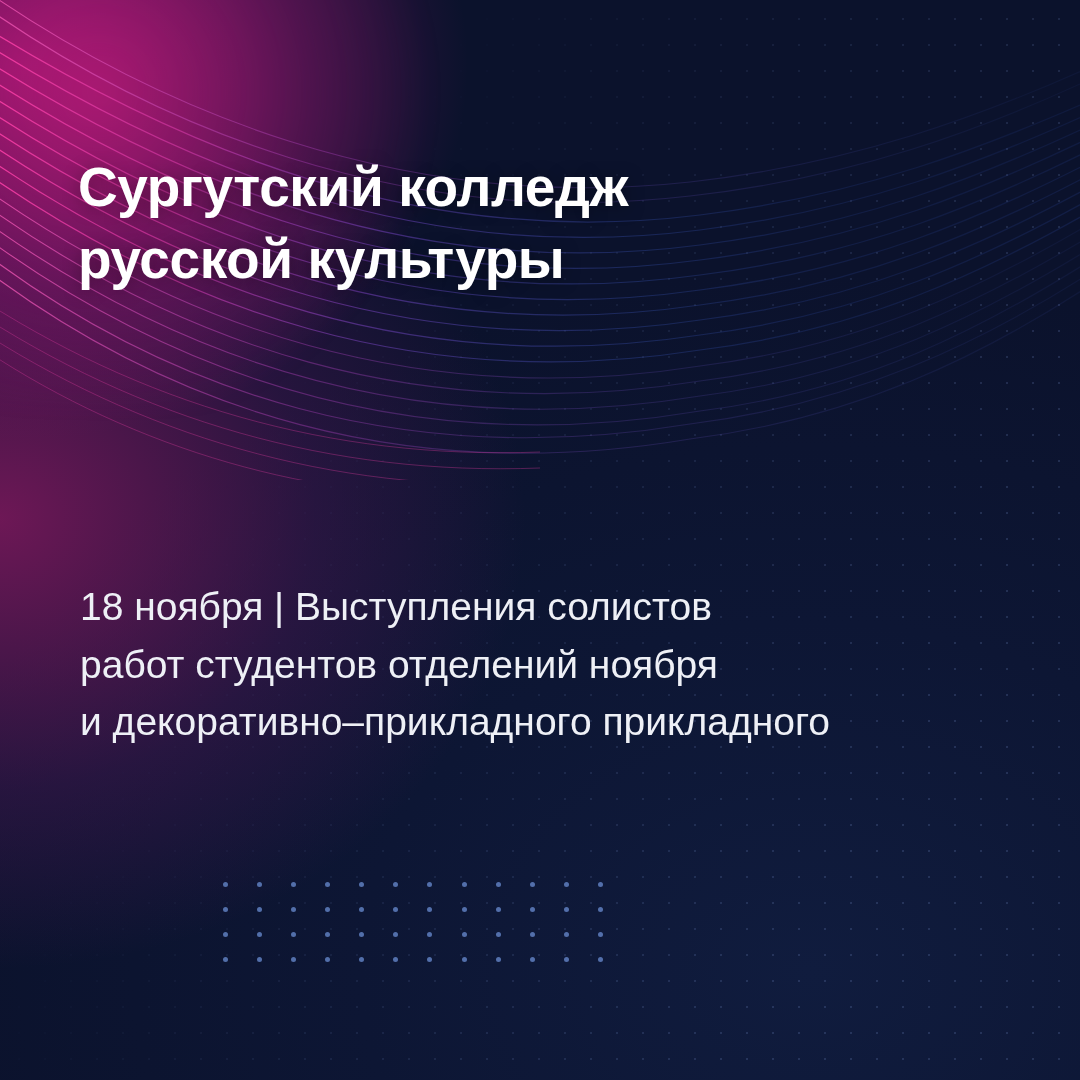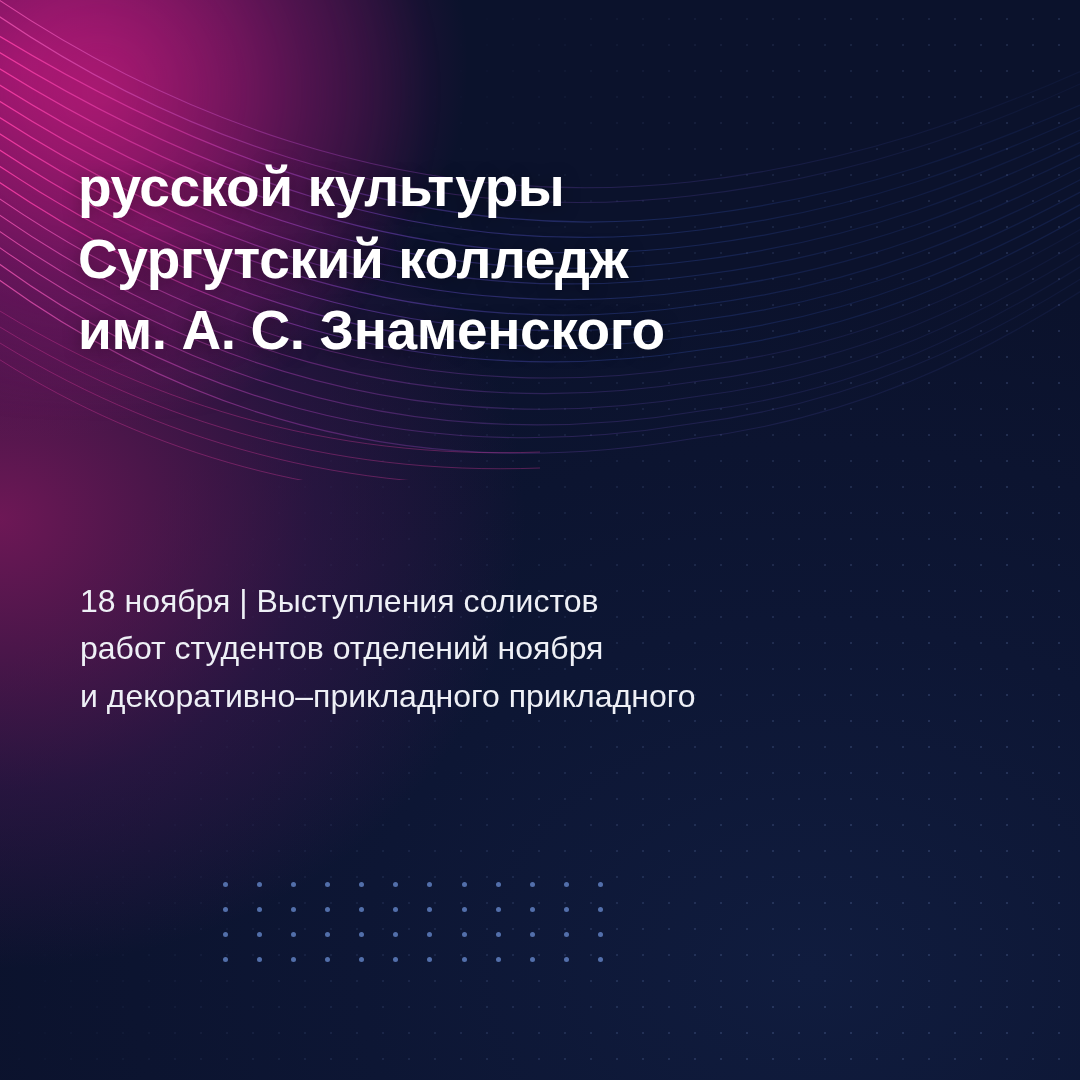--- a/index.html
+++ b/index.html
@@ -85,21 +85,21 @@
     font-weight: 400;
   }
   .venue b { font-weight: 700; }
 
   .details {
     position: absolute;
     top: 578px;
     left: 2px;
     width: 840px;
     color: #eef0f6;
-    font-size: 32px;
+    font-size: 39px;
     line-height: 1.48;
     font-weight: 400;
   }
   .details span { display: block; }
 
   .dot-grid {
     position: absolute;
     left: 145px;
     top: 882px;
     width: 380px;
@@ -169,23 +169,22 @@
       <path d="M-30,324 C140,436 330,492 540,484"></path>
       <path d="M-30,340 C120,444 300,498 470,496"></path>
     </g>
   </svg>
 
   <div class="dot-texture"></div>
 
   <div class="content">
 
     <div class="title">
+      <span>Сургутский колледж</span>
       <span>русской культуры</span>
-      <span>Сургутский колледж</span>
-      <span>им. А. С. Знаменского</span>
     </div>
 
 
     <div class="details">
       <span>18 ноября | Выступления солистов</span>
       <span>работ студентов отделений ноября</span>
       <span>и декоративно–прикладного прикладного</span>
     </div>
 
     <div class="dot-grid" id="dot-grid">

